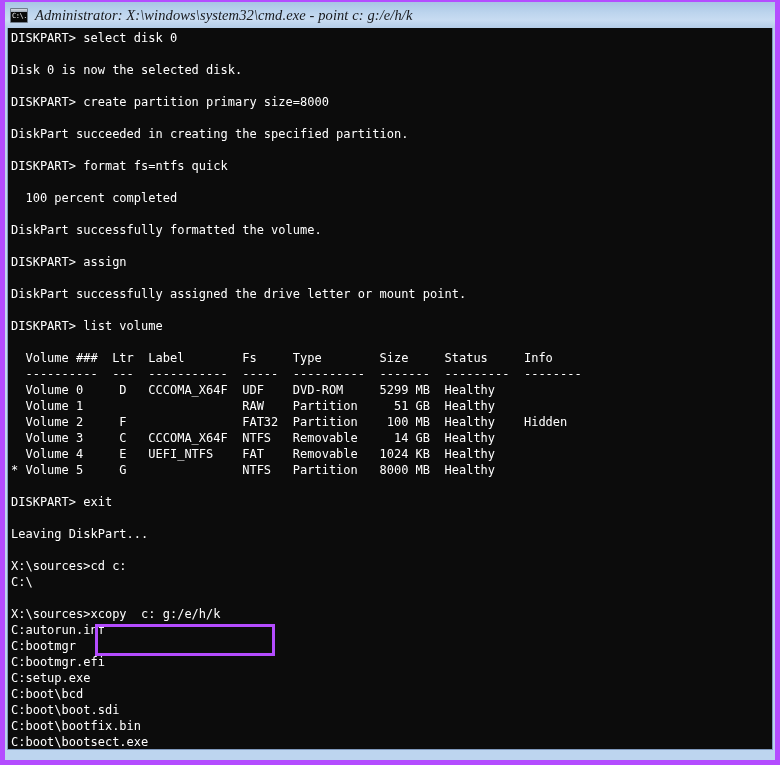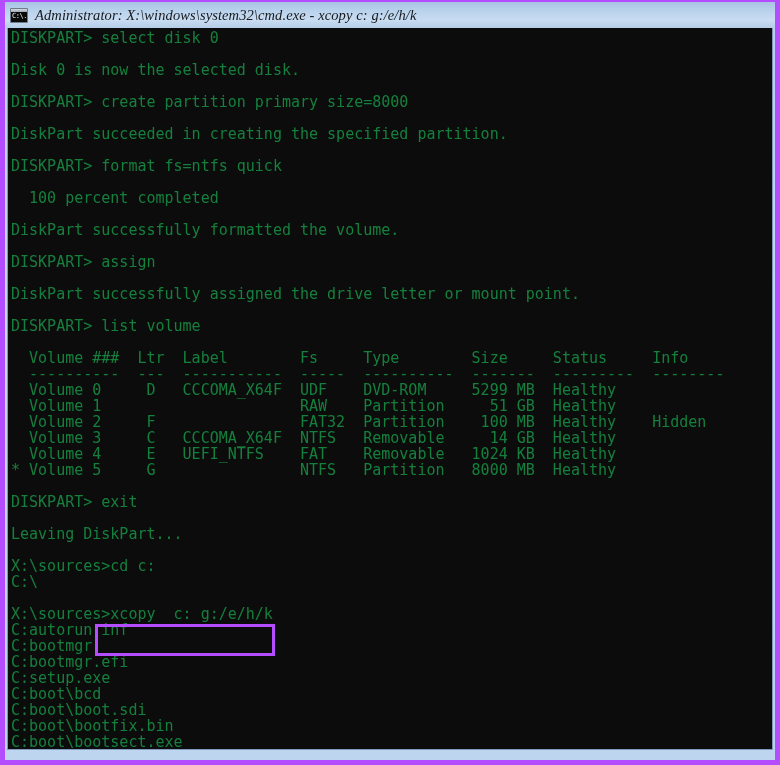--- a/index.html
+++ b/index.html
@@ -84,23 +84,23 @@
     border-top: none;
     overflow: hidden;
   }
 
   #console-text {
     position: absolute;
     left: 0; top: 2px;
     margin: 0;
     padding: 0 0 0 3px;
     font-family: "DejaVu Sans Mono", monospace;
-    font-size: 15px;
+    font-size: 12px;
     line-height: 16px;
-    color: #15803d;
+    color: #ffffff;
     white-space: pre;
     letter-spacing: 0px;
   }
 
   
   #highlight-box {
     position: absolute;
     left: 87px;
     top: 596px;
     width: 180px;
@@ -121,21 +121,21 @@
 </style>
 </head>
 <body>
 
 <div id="window">
 
   <div id="titlebar">
     <div id="cmd-icon">
       <span class="glyph">C:\.</span>
     </div>
-    <span id="title-text">Administrator: X:\windows\system32\cmd.exe - xcopy  c: g:/e/h/k</span>
+    <span id="title-text">Administrator: X:\windows\system32\cmd.exe - point  c: g:/e/h/k</span>
   </div>
 
   <div id="console">
     <pre id="console-text">DISKPART&gt; select disk 0
 
 Disk 0 is now the selected disk.
 
 DISKPART&gt; create partition primary size=8000
 
 DiskPart succeeded in creating the specified partition.

